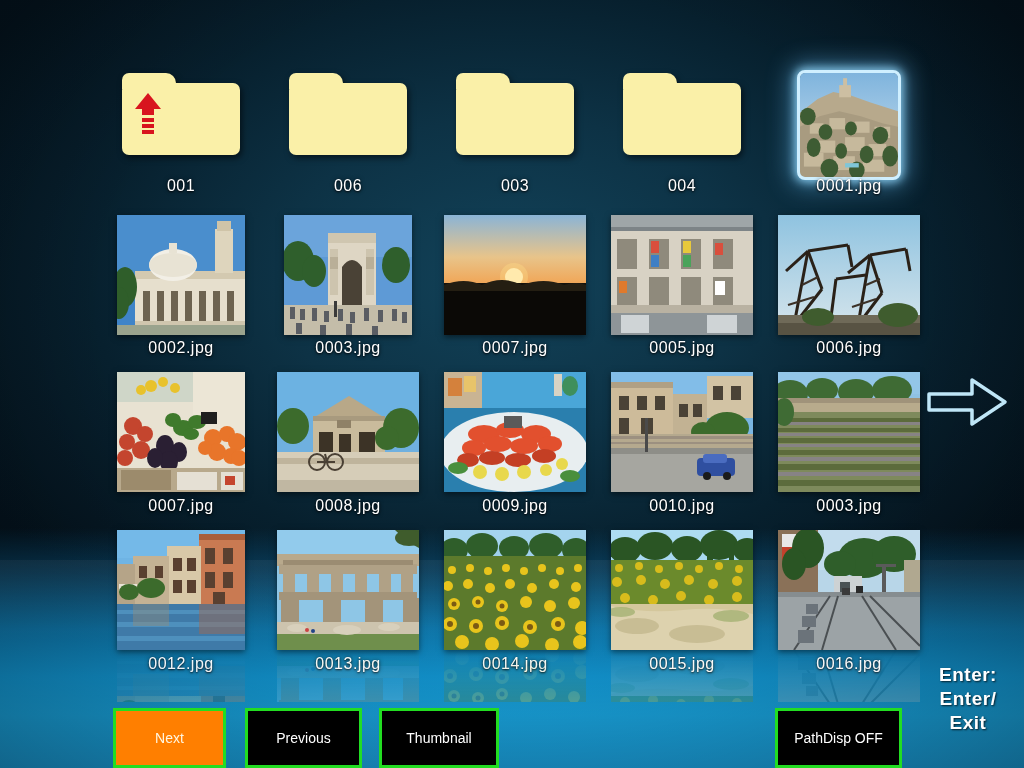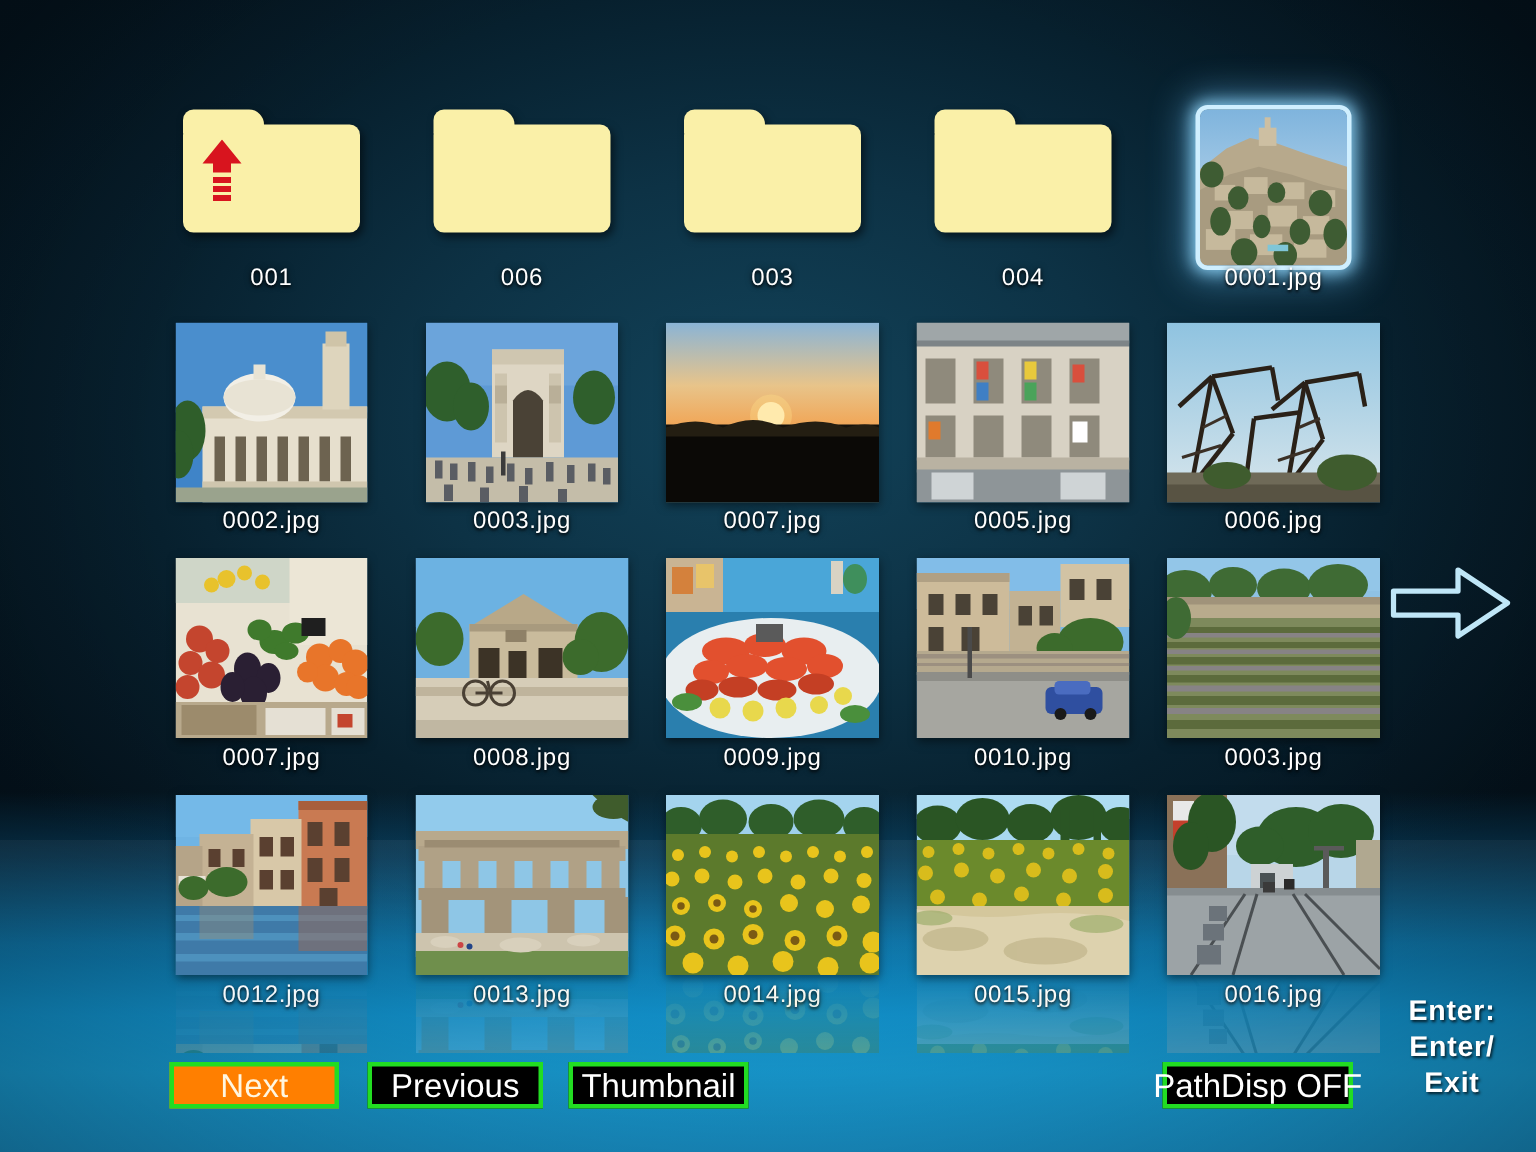--- a/index.html
+++ b/index.html
@@ -103,25 +103,25 @@
     text-shadow:1px 1px 2px rgba(0,0,0,0.75);
   }
   #rail-auto{ top:595px; }
   #rail-enter{ top:663px; }
 
   
   #button-bar{
     position:absolute; left:0; top:708px; width:1024px; height:52px;
   }
   .btn{
-    position:absolute; top:0; height:31px;
+    position:absolute; top:0; height:60px;
     background:#000000;
     border:3px solid #22dd22;
     display:flex; align-items:center; justify-content:center;
-    color:#ffffff; font-size:22px; line-height:22px;
+    color:#ffffff; font-size:14px; line-height:22px;
     white-space:nowrap; letter-spacing:0px;
   }
   .btn.active{ background:#ff7f00; color:#fff6e0; }
 </style>
 </head>
 <body>
 
 <div id="bg-base"></div>
 <div id="bg-horizon"></div>
 <div id="bg-floor-sheen"></div>

